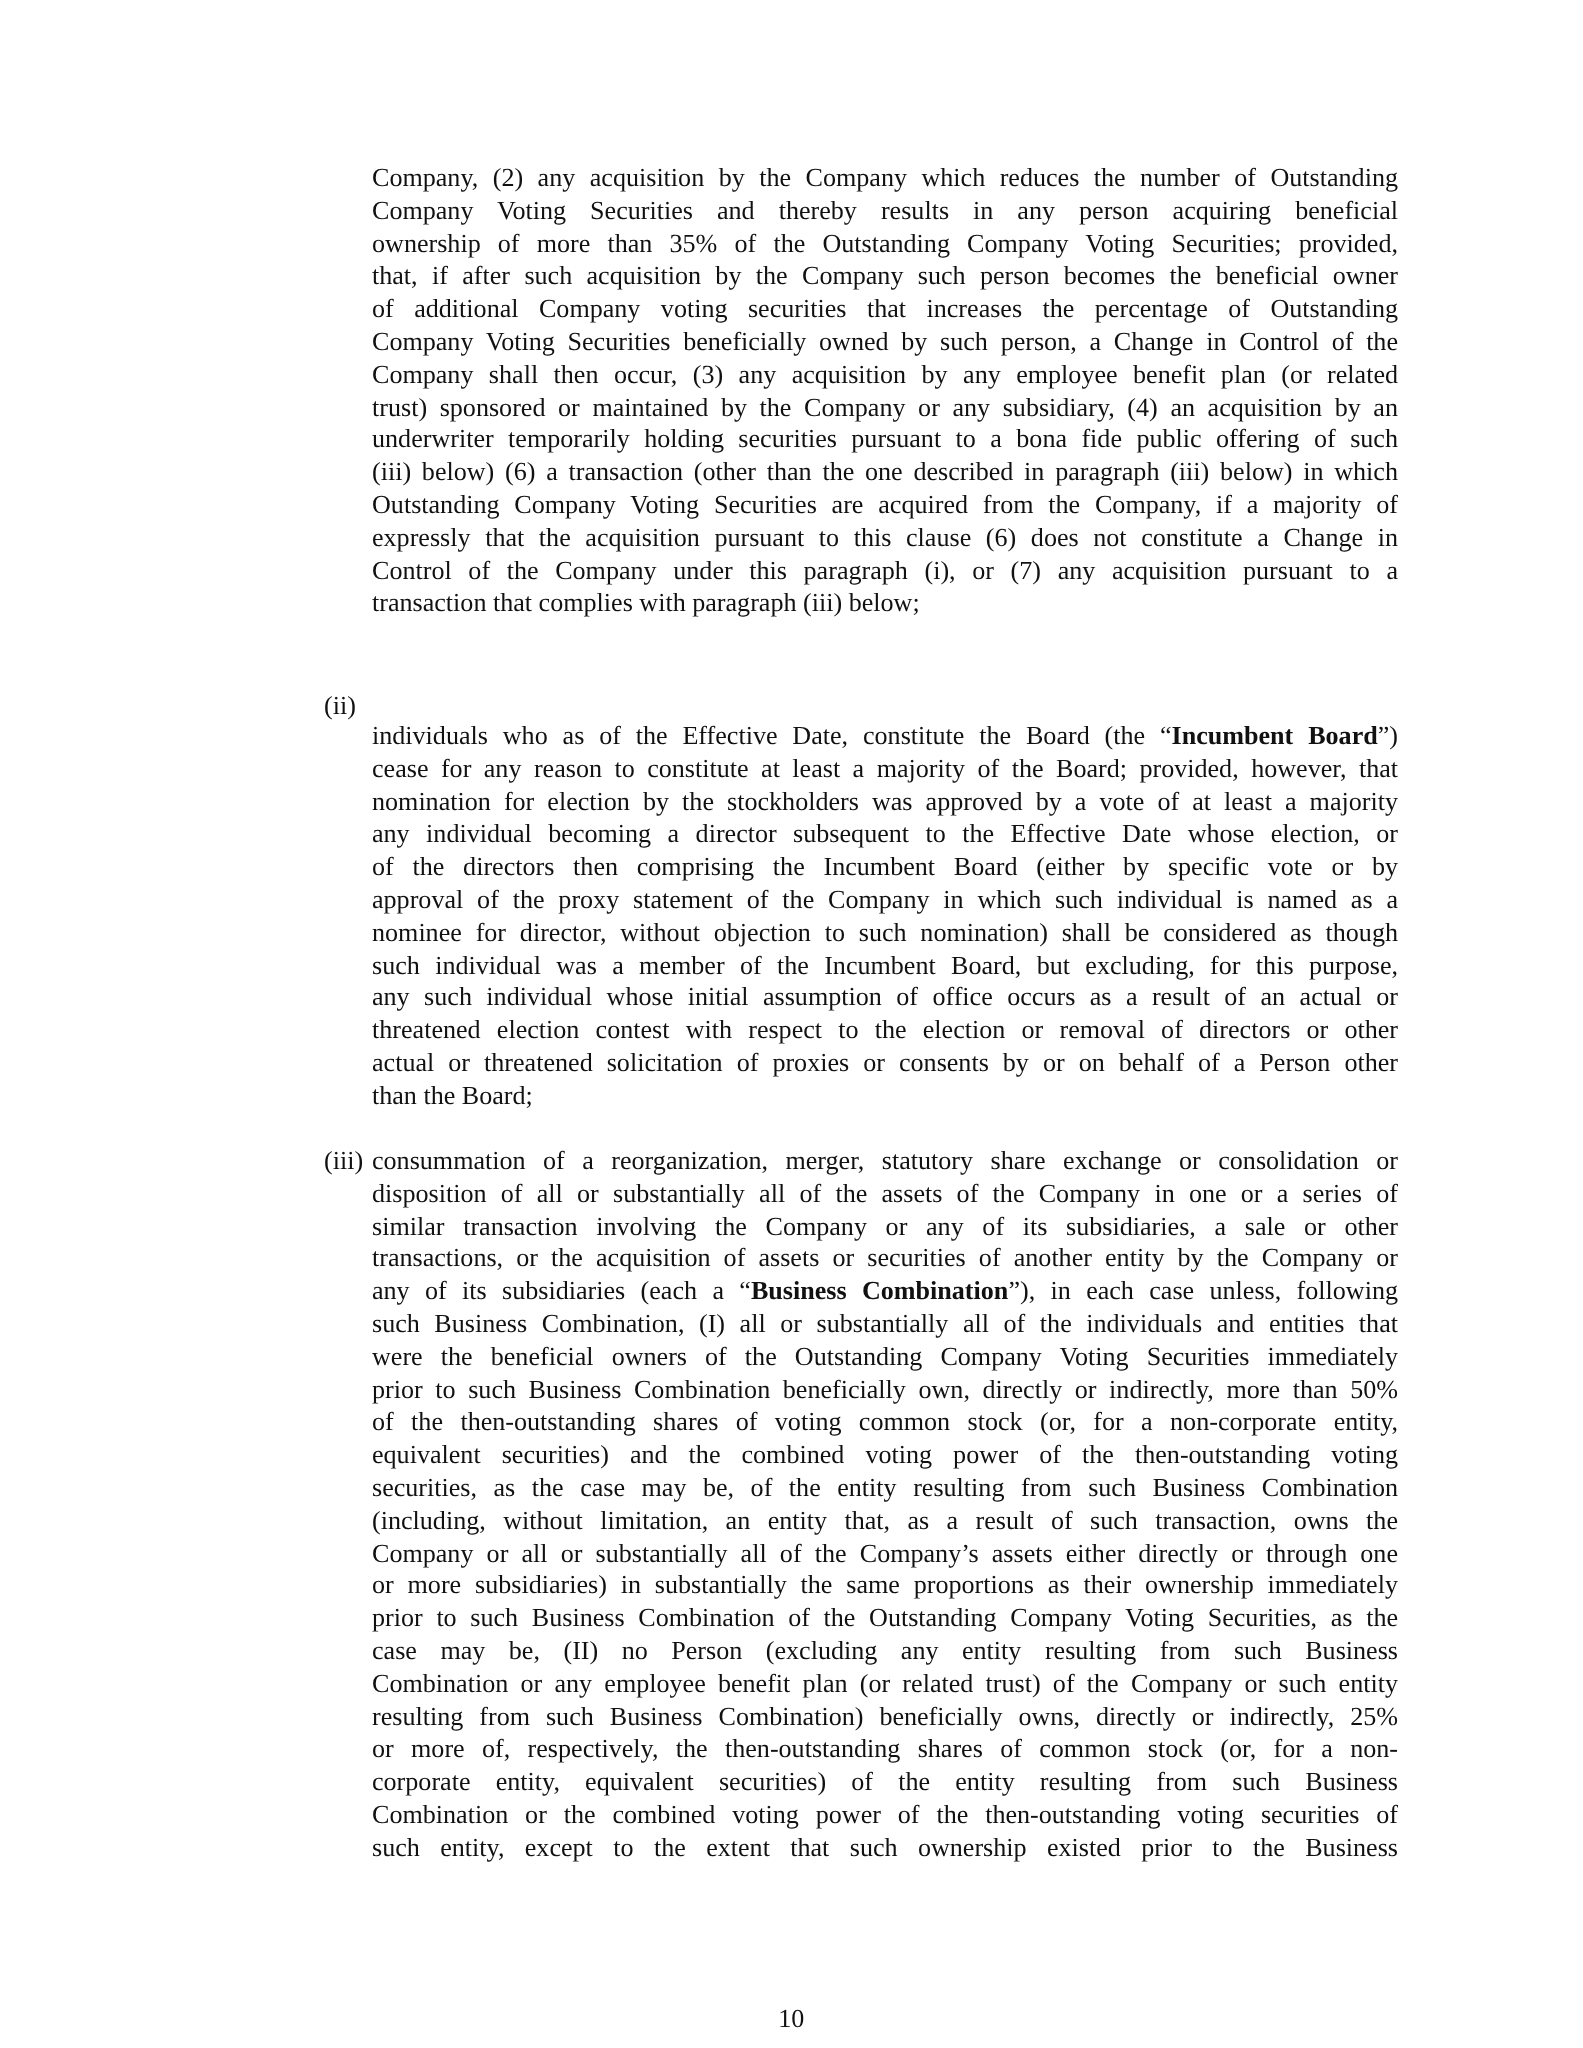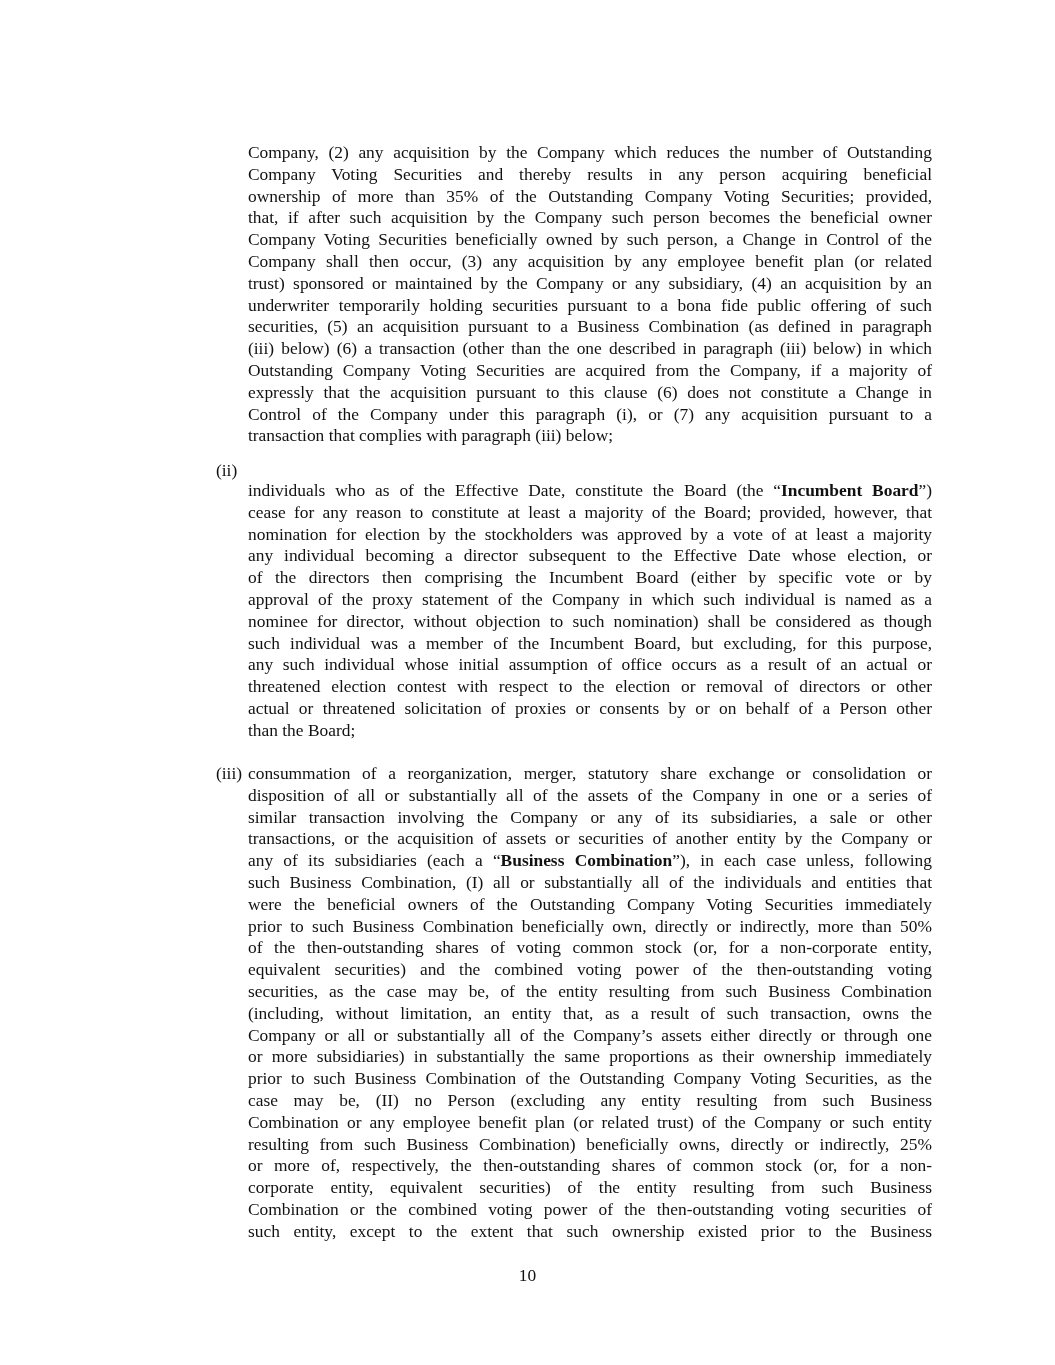--- a/index.html
+++ b/index.html
@@ -43,21 +43,21 @@
     .marker {
       position: absolute;
       left: 216px;
       font-size: 17.4px;
       line-height: 21.8px;
       height: 21.8px;
     }
     b { font-weight: bold; }
     .page-number {
       position: absolute;
-      top: 1264px;
+      top: 1334px;
       left: 0;
       width: 1055px;
       text-align: center;
       font-size: 17.4px;
       line-height: 22px;
     }
     
     .line > span.t {
       display: inline-block;
       width: 100%;
@@ -67,30 +67,30 @@
     }
     .line.last > span.t {
       text-align-last: left;
     }
   </style>
 </head>
 <body>
 
 <div class="page">
 
-  <div class="block" style="top:108px;margin-top:34px;" id="block-cont">
+  <div class="block" style="top:108px;" id="block-cont">
       <span class="line"><span class="t">Company, (2) any acquisition by the Company which reduces the number of Outstanding</span></span>
       <span class="line"><span class="t">Company Voting Securities and thereby results in any person acquiring beneficial</span></span>
       <span class="line"><span class="t">ownership of more than 35% of the Outstanding Company Voting Securities; provided,</span></span>
       <span class="line"><span class="t">that, if after such acquisition by the Company such person becomes the beneficial owner</span></span>
+      <span class="line"><span class="t">of additional Company voting securities that increases the percentage of Outstanding</span></span>
       <span class="line"><span class="t">Company Voting Securities beneficially owned by such person, a Change in Control of the</span></span>
       <span class="line"><span class="t">Company shall then occur, (3) any acquisition by any employee benefit plan (or related</span></span>
       <span class="line"><span class="t">trust) sponsored or maintained by the Company or any subsidiary, (4) an acquisition by an</span></span>
       <span class="line"><span class="t">underwriter temporarily holding securities pursuant to a bona fide public offering of such</span></span>
-      <span class="line"><span class="t">securities, (5) an acquisition pursuant to a Business Combination (as defined in paragraph</span></span>
       <span class="line"><span class="t">(iii) below) (6) a transaction (other than the one described in paragraph (iii) below) in which</span></span>
       <span class="line"><span class="t">Outstanding Company Voting Securities are acquired from the Company, if a majority of</span></span>
       <span class="line"><span class="t">expressly that the acquisition pursuant to this clause (6) does not constitute a Change in</span></span>
       <span class="line"><span class="t">Control of the Company under this paragraph (i), or (7) any acquisition pursuant to a</span></span>
       <span class="line last"><span class="t">transaction that complies with paragraph (iii) below;</span></span>
     </div>
 
   <span class="marker" style="top:460px;">(ii)</span>
   <div class="block" style="top:480px;" id="block-ii">
     <span class="line"><span class="t"><span>individuals who as of the Effective Date, constitute the Board (the “</span><b>Incumbent Board</b><span>”)</span></span></span>

